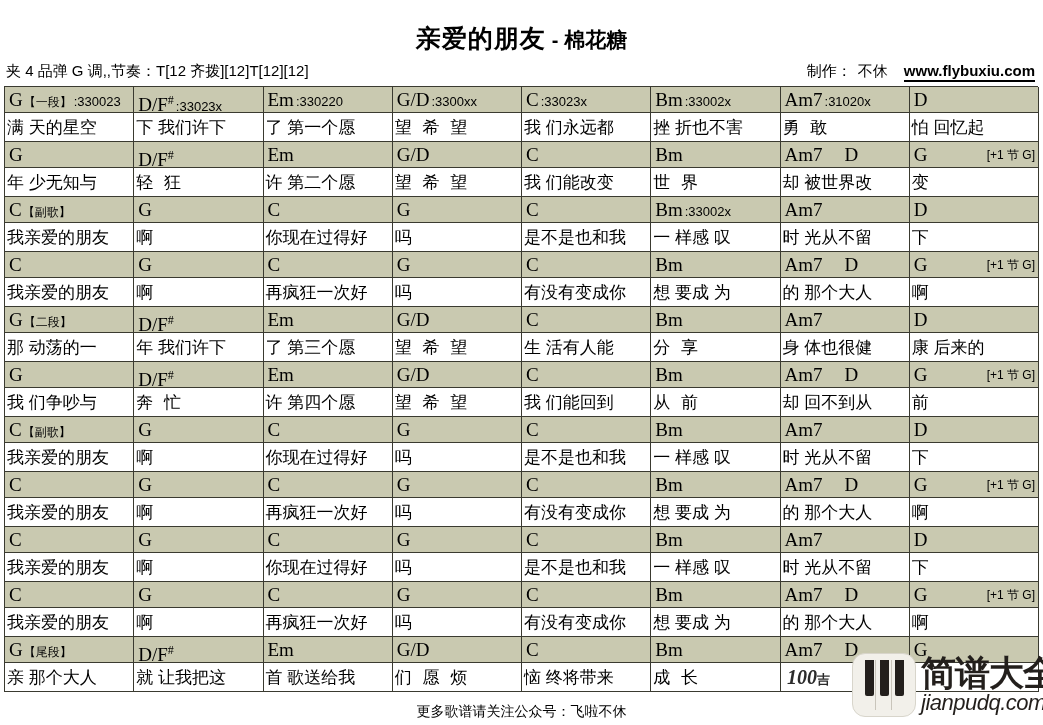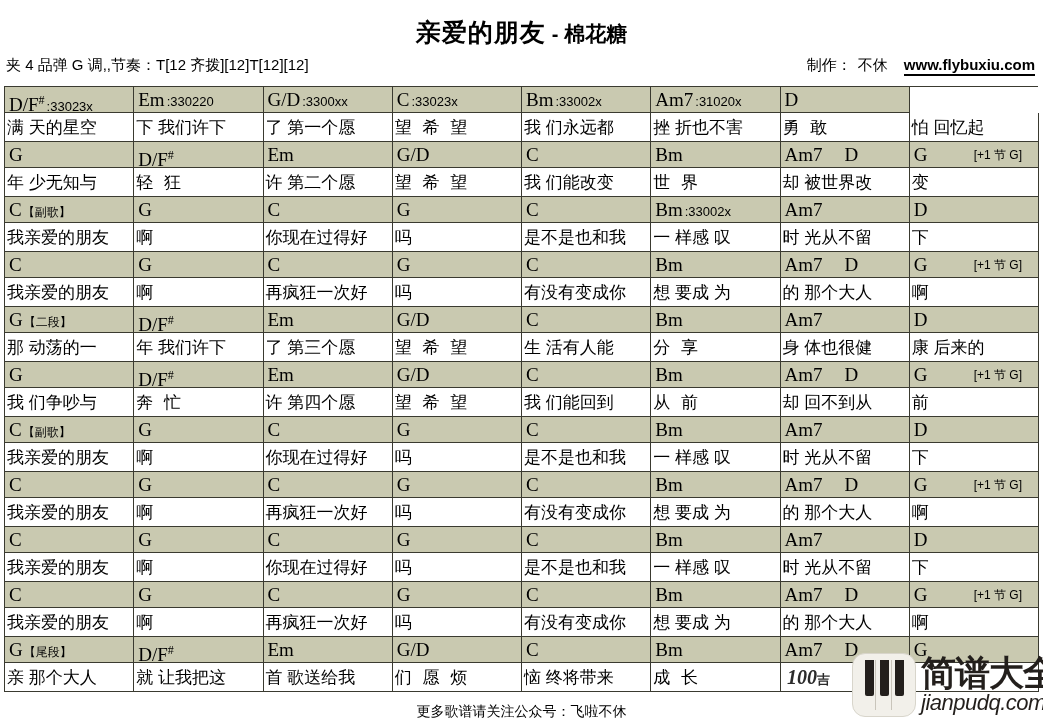--- a/index.html
+++ b/index.html
@@ -17,21 +17,21 @@
   }
   .page {
     width: 1043px;
     height: 725px;
     position: relative;
   }
 
   
   .title-row {
     text-align: center;
-    padding-top: 16px;
+    padding-top: 22px;
     height: 30px;
   }
   .song-title {
     font-size: 25px;
     font-weight: bold;
     letter-spacing: 1px;
   }
   .title-dash {
     font-size: 20px;
     font-weight: bold;
@@ -130,21 +130,21 @@
     font-size: 12px;
     margin-left: 1px;
   }
   .extra-chord {
     font-size: 19px;
     font-family: "Liberation Serif", "DejaVu Serif", serif;
     margin-left: 22px;
   }
   .repeat-note {
     position: absolute;
-    right: 16px;
+    right: 3px;
     top: 0;
     font-size: 12px;
     font-family: "Liberation Sans", sans-serif;
     line-height: 26px;
   }
   .lyric {
     display: inline-block;
   }
   .lyric.sp1 { letter-spacing: 0px; }
   .lyric.sp2 { letter-spacing: 3px; }
@@ -245,20 +245,21 @@
   <div class="subheader">
     <div class="capo-info">夹 4 品弹 G 调,,节奏：T[12 齐拨][12]T[12][12]</div>
     <div class="credit">
       <span class="credit-label">制作：</span><span class="credit-name">不休</span><span class="credit-url">www.flybuxiu.com</span>
     </div>
   </div>
 
   <div class="grid" id="grid">
       <div class="line">
         <div class="row chord-row">
+          <div class="cell"><span class="chord">G</span><span class="section-tag">【一段】</span><span class="frets">:330023</span></div>
           <div class="cell"><span class="chord">D/F</span><span class="chord"><span class="sharp">#</span></span><span class="frets">:33023x</span></div>
           <div class="cell"><span class="chord">E</span><span class="chord sub">m</span><span class="frets">:330220</span></div>
           <div class="cell"><span class="chord">G/D</span><span class="frets">:3300xx</span></div>
           <div class="cell"><span class="chord">C</span><span class="frets">:33023x</span></div>
           <div class="cell"><span class="chord">B</span><span class="chord sub">m</span><span class="frets">:33002x</span></div>
           <div class="cell"><span class="chord">A</span><span class="chord sub">m7</span><span class="frets">:31020x</span></div>
           <div class="cell"><span class="chord">D</span></div>
         </div>
         <div class="row lyric-row">
           <div class="cell"><span class="lyric sp1">满   天的星空</span></div>

